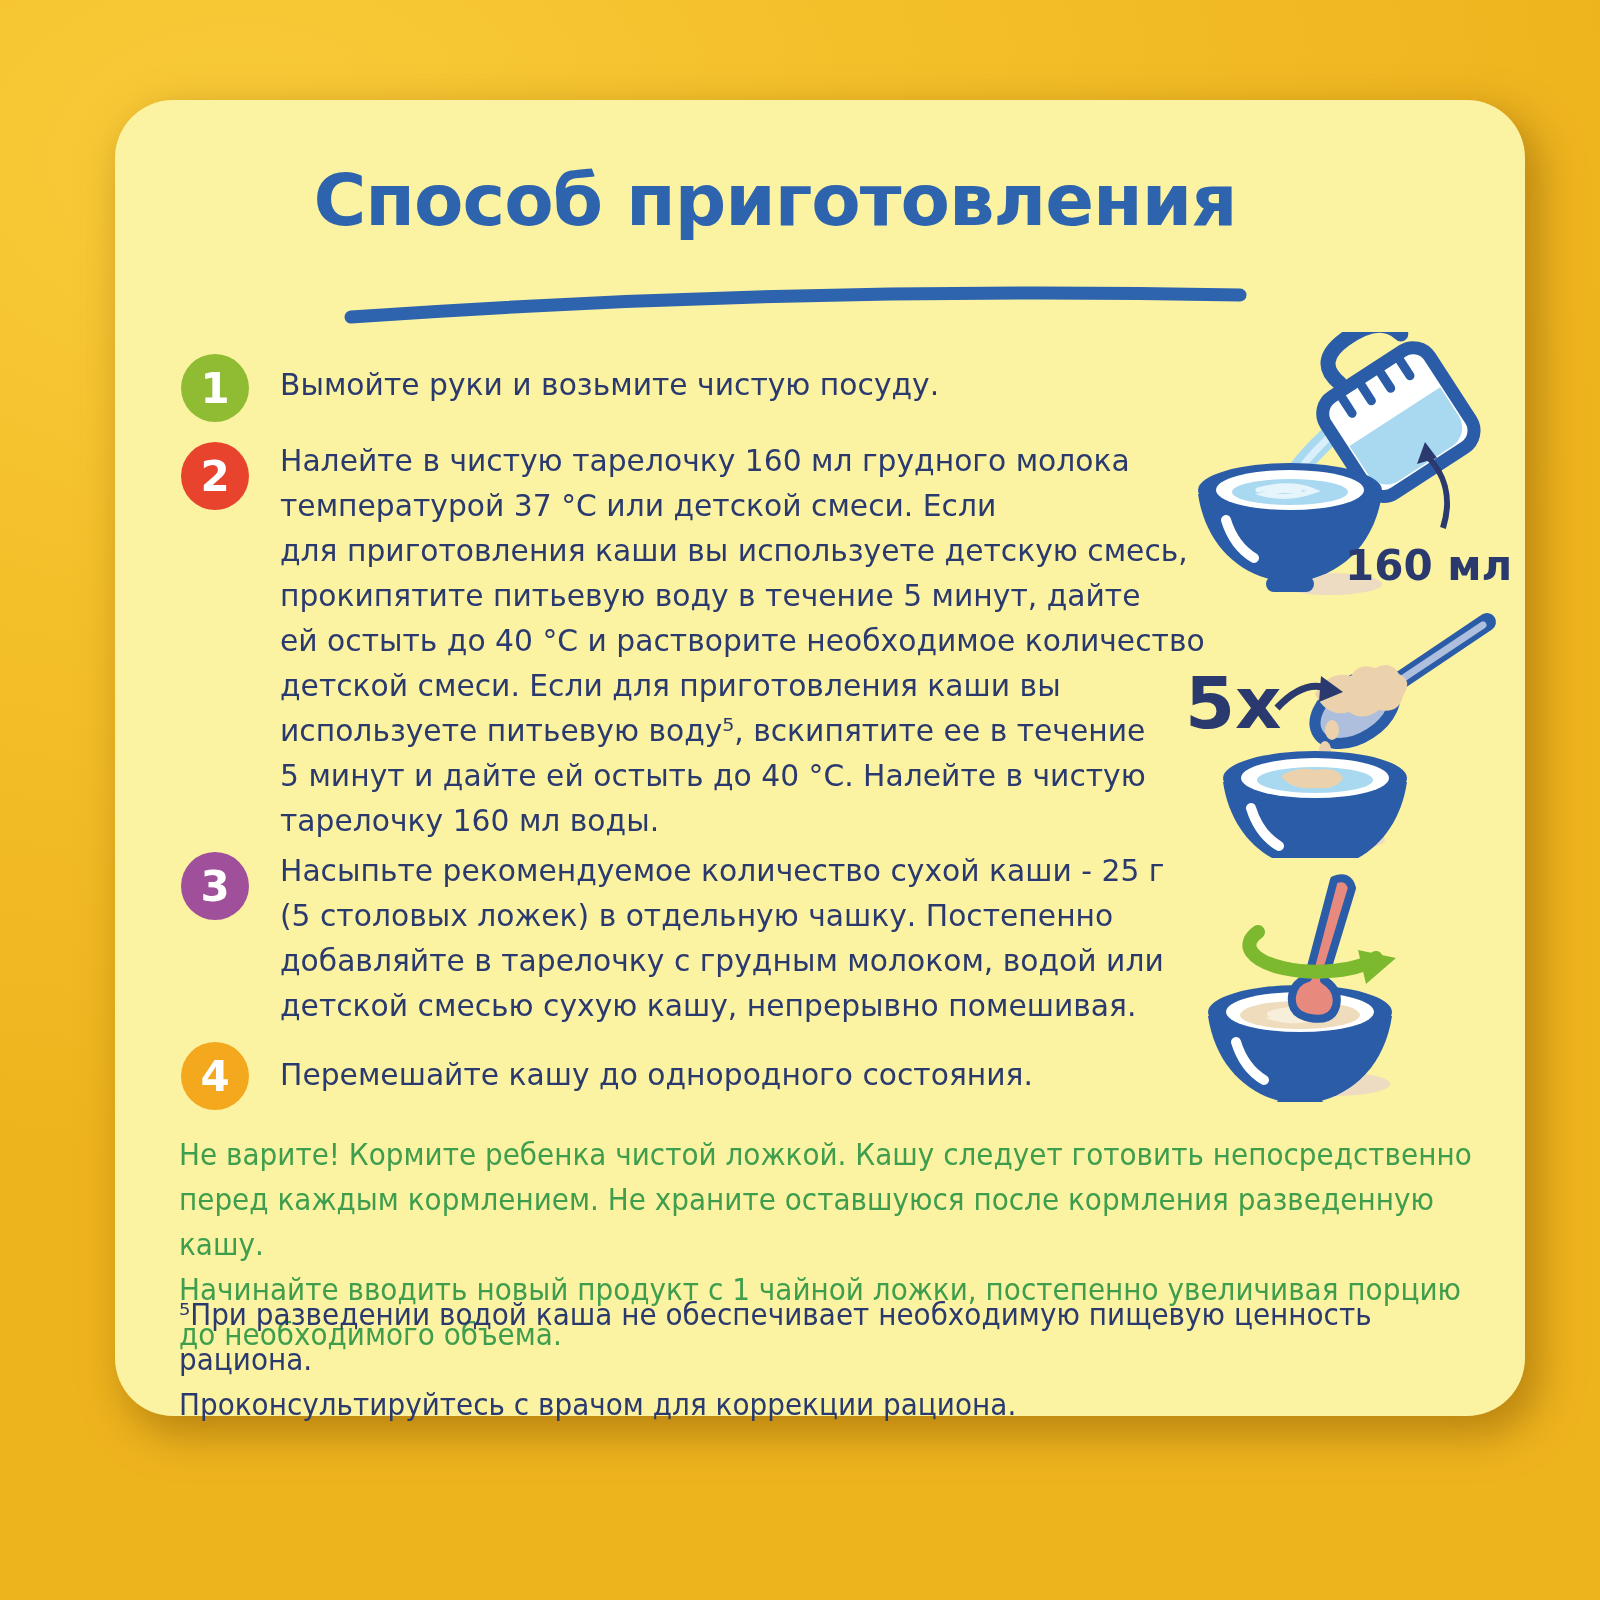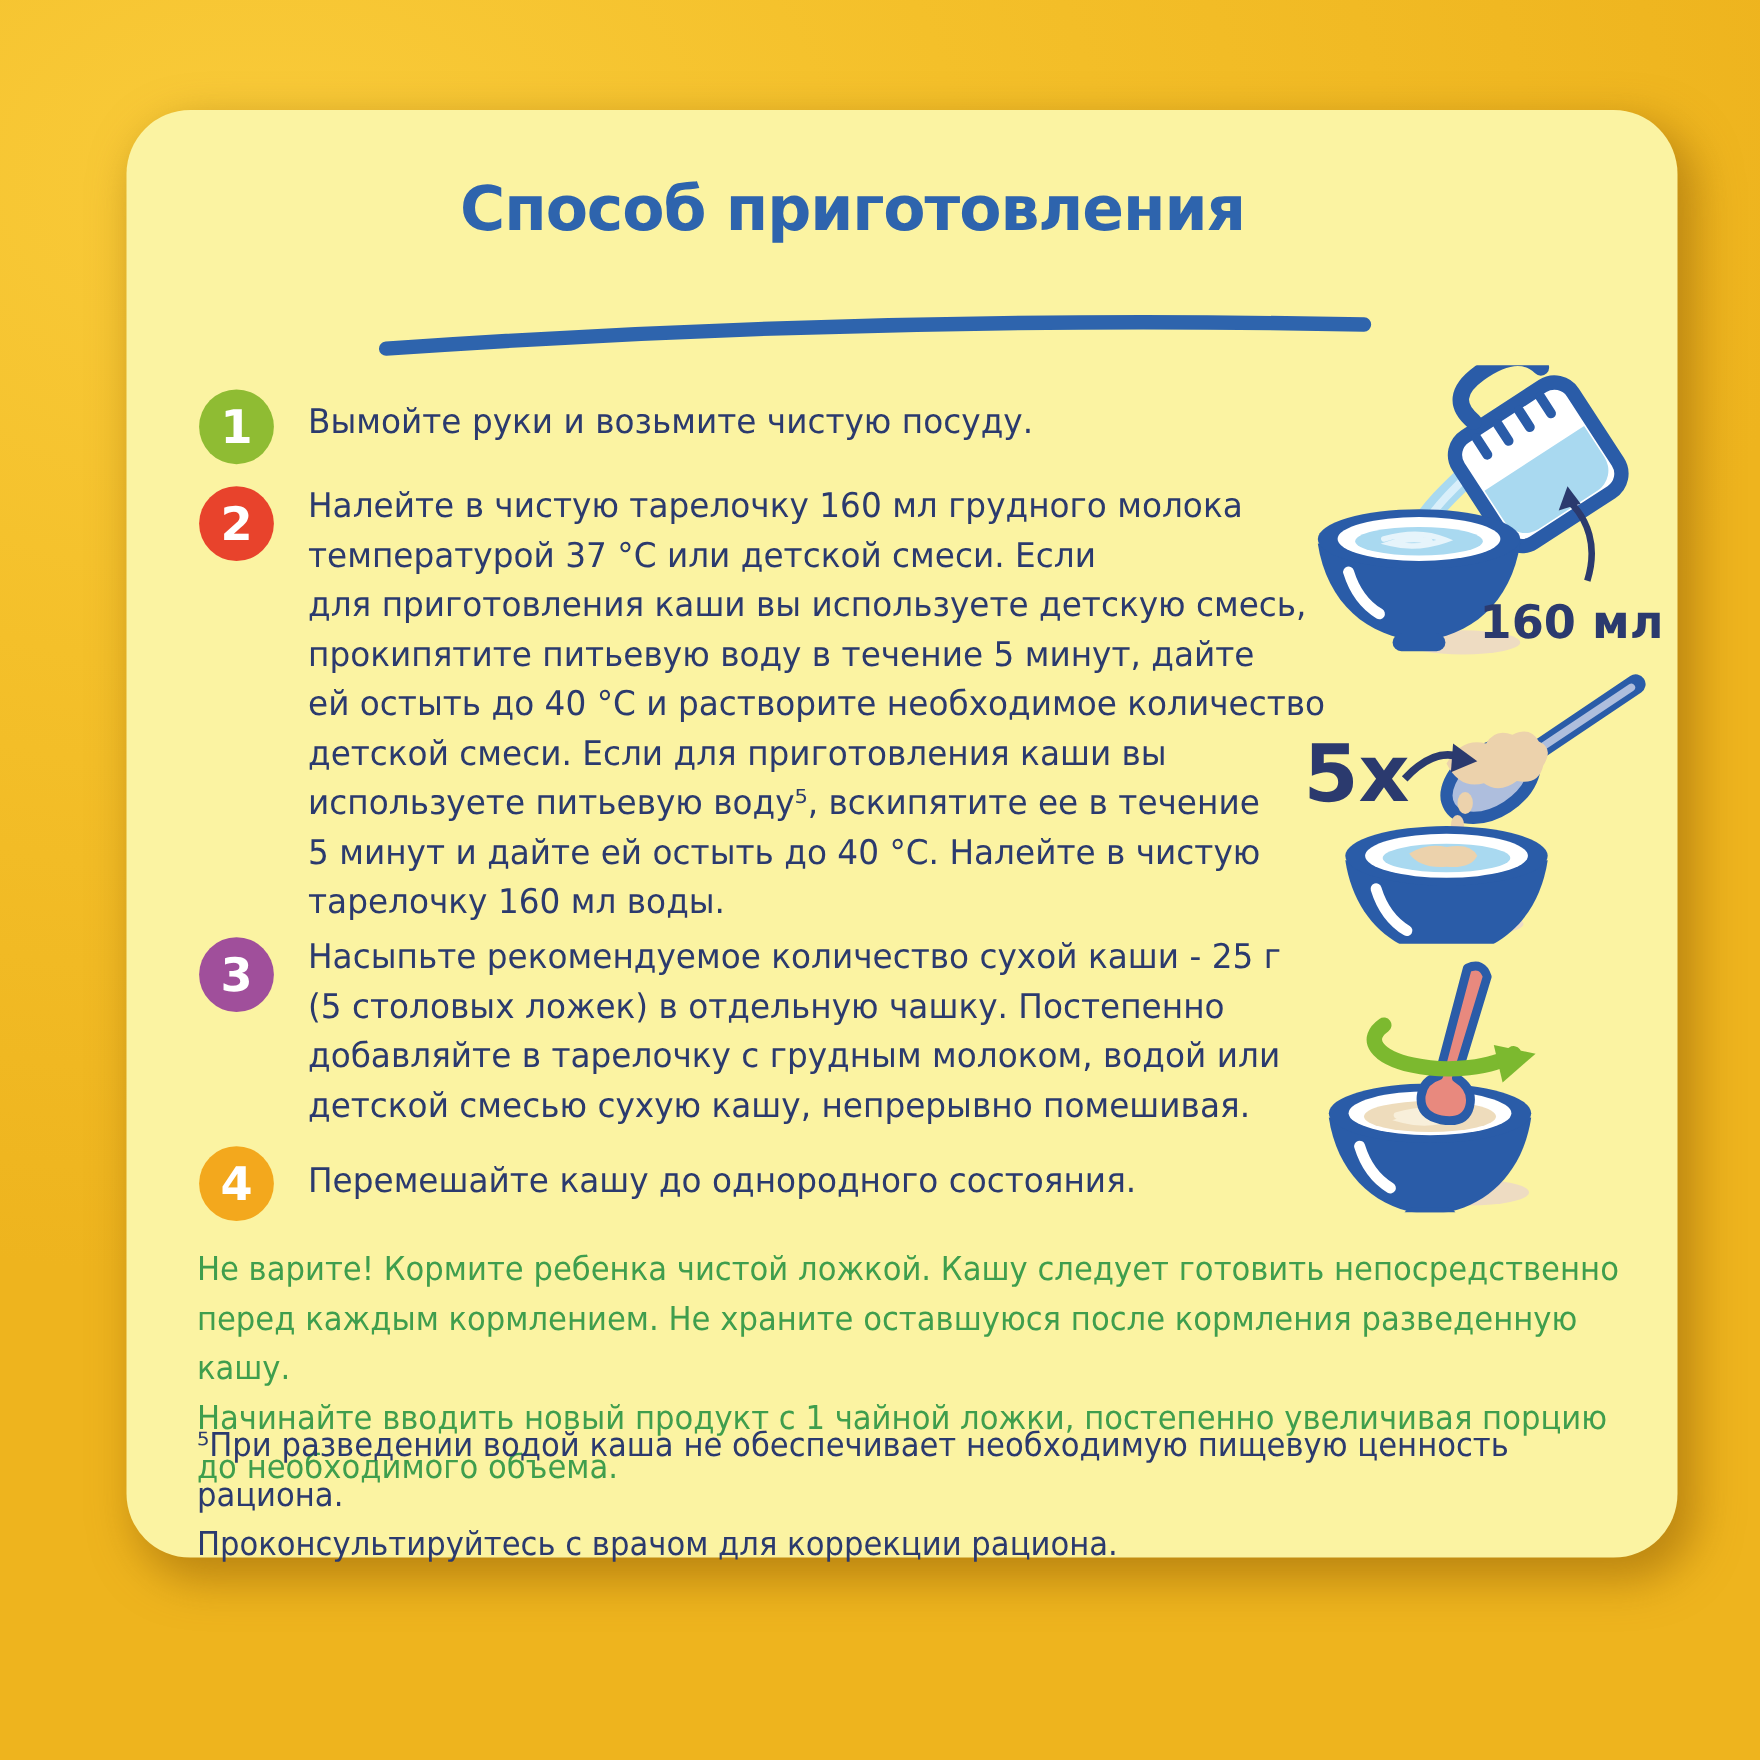--- a/index.html
+++ b/index.html
@@ -8,21 +8,21 @@
     font-family:"DejaVu Sans",sans-serif;
     background:radial-gradient(1400px 1000px at 15% 10%, #f9cb3a 0%, #f4c02a 45%, #eeb41e 100%);
   }
   .card{
     position:absolute;left:115px;top:100px;width:1410px;height:1316px;
     background:#fbf3a2;border-radius:58px;
     box-shadow:12px 16px 40px 4px rgba(146,96,8,.55);
   }
   .title{
     position:absolute;left:90px;top:58px;width:1140px;text-align:center;
-    font-size:56px;font-weight:bold;color:#2e64ad;letter-spacing:-1px;
+    font-size:72px;font-weight:bold;color:#2e64ad;letter-spacing:-1px;
   }
   .title-underline{position:absolute;left:228px;top:184px;}
   .badge{
     position:absolute;width:68px;height:68px;border-radius:50%;
     color:#ffffff;font-size:42px;font-weight:bold;
     display:flex;align-items:center;justify-content:center;
   }
   .badge-1{left:66px;top:254px;background:#8fbc33;}
   .badge-2{left:66px;top:342px;background:#e8432c;}
   .badge-3{left:66px;top:752px;background:#a04f9b;}

